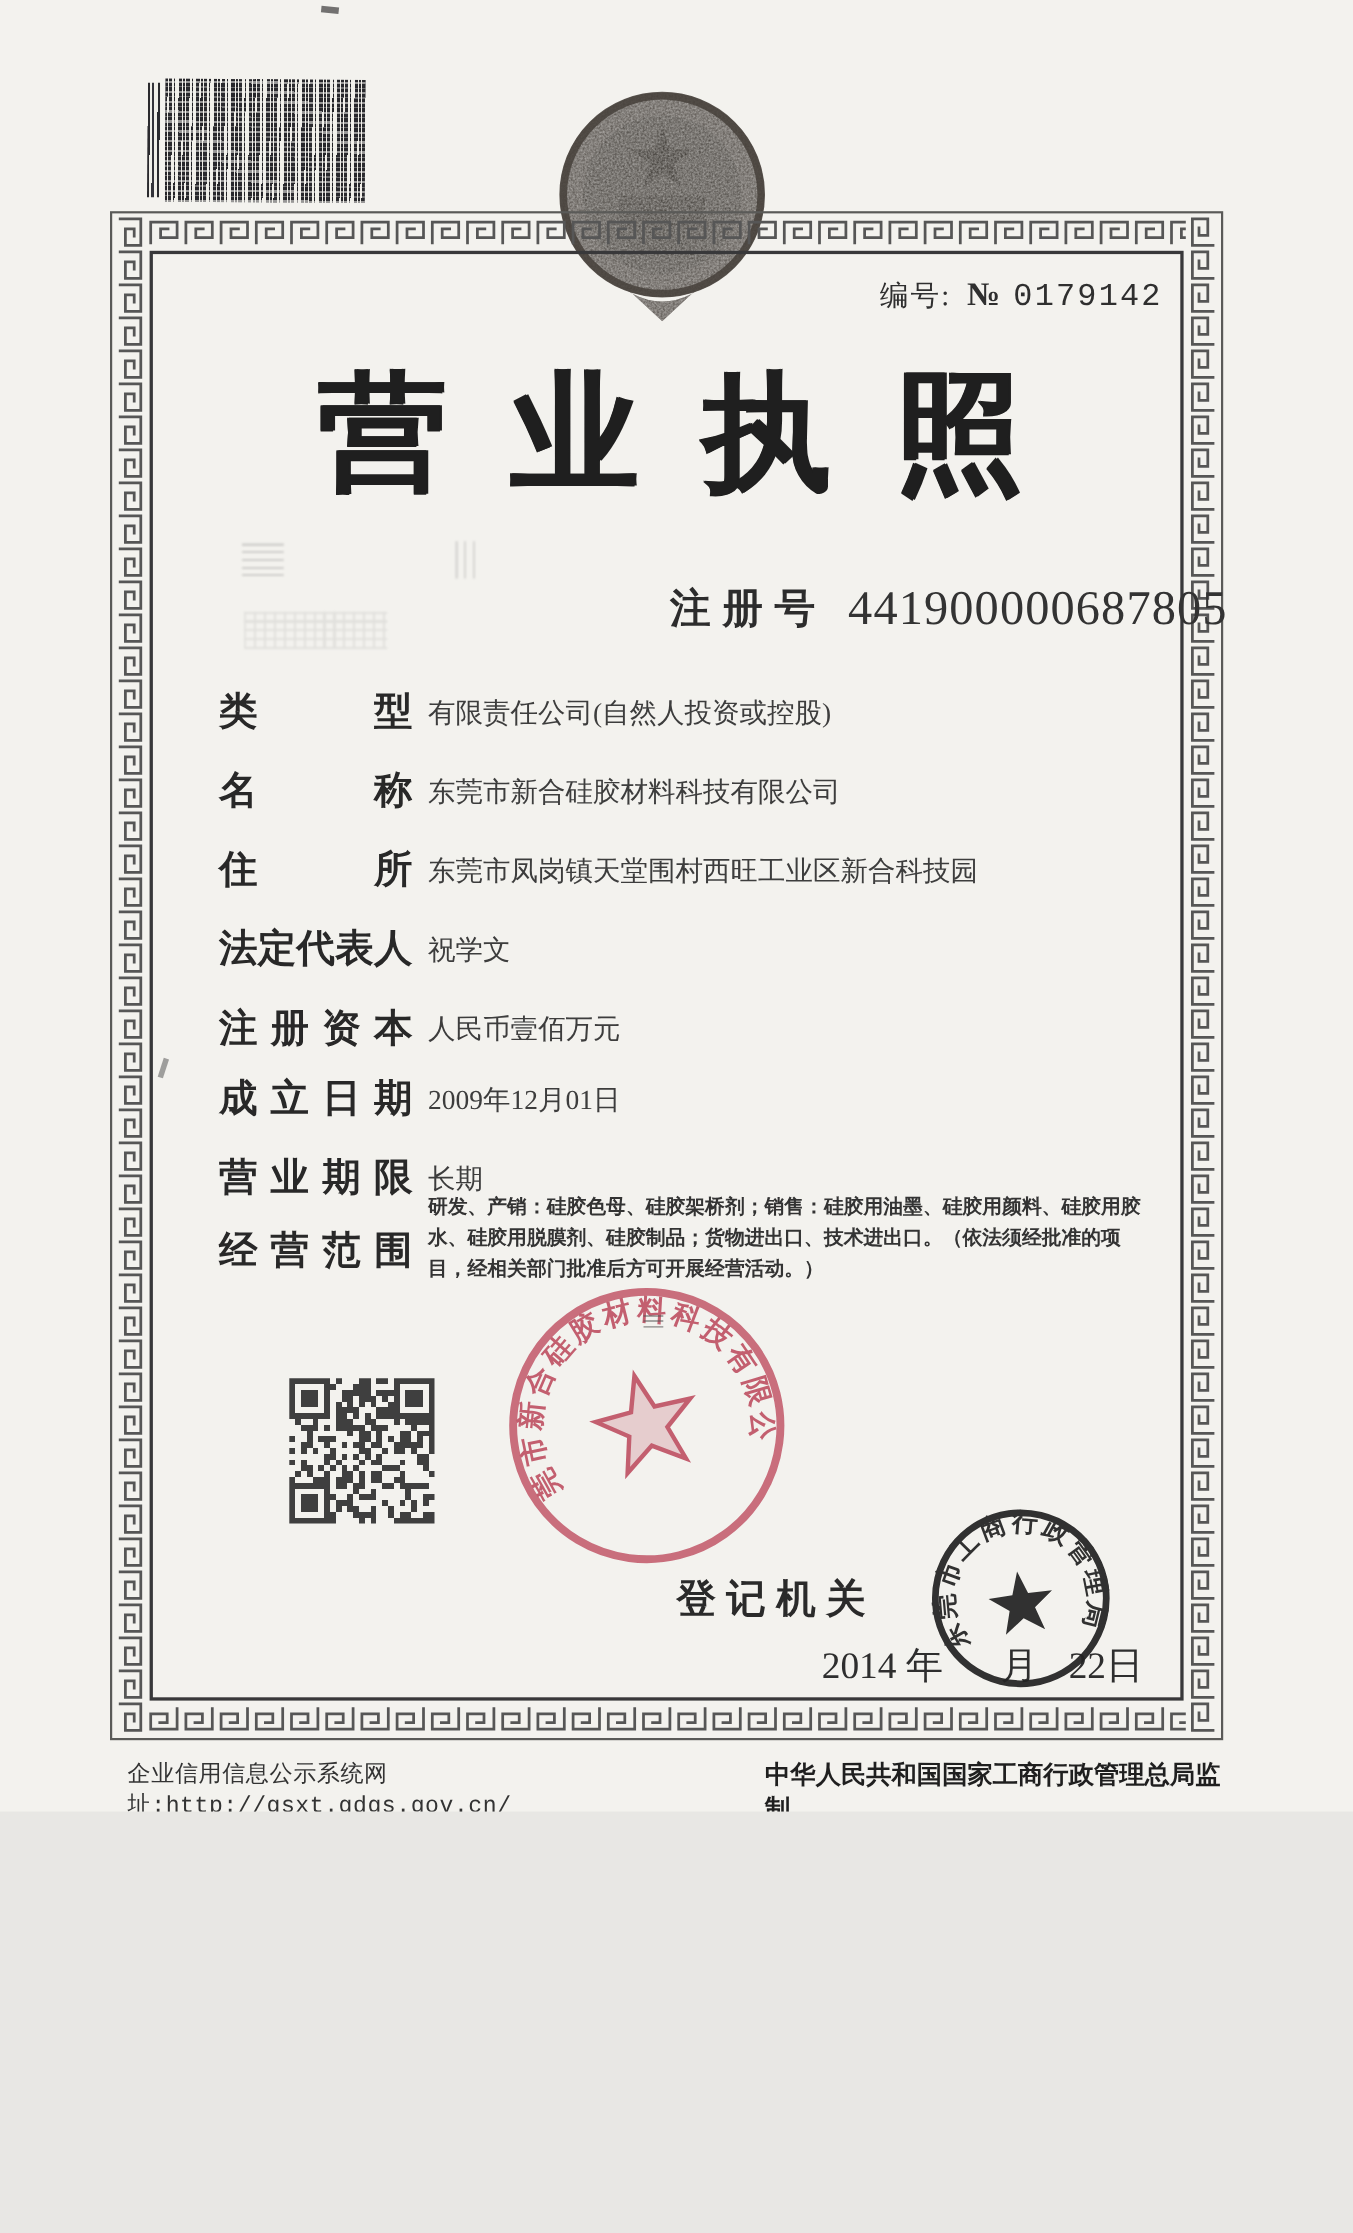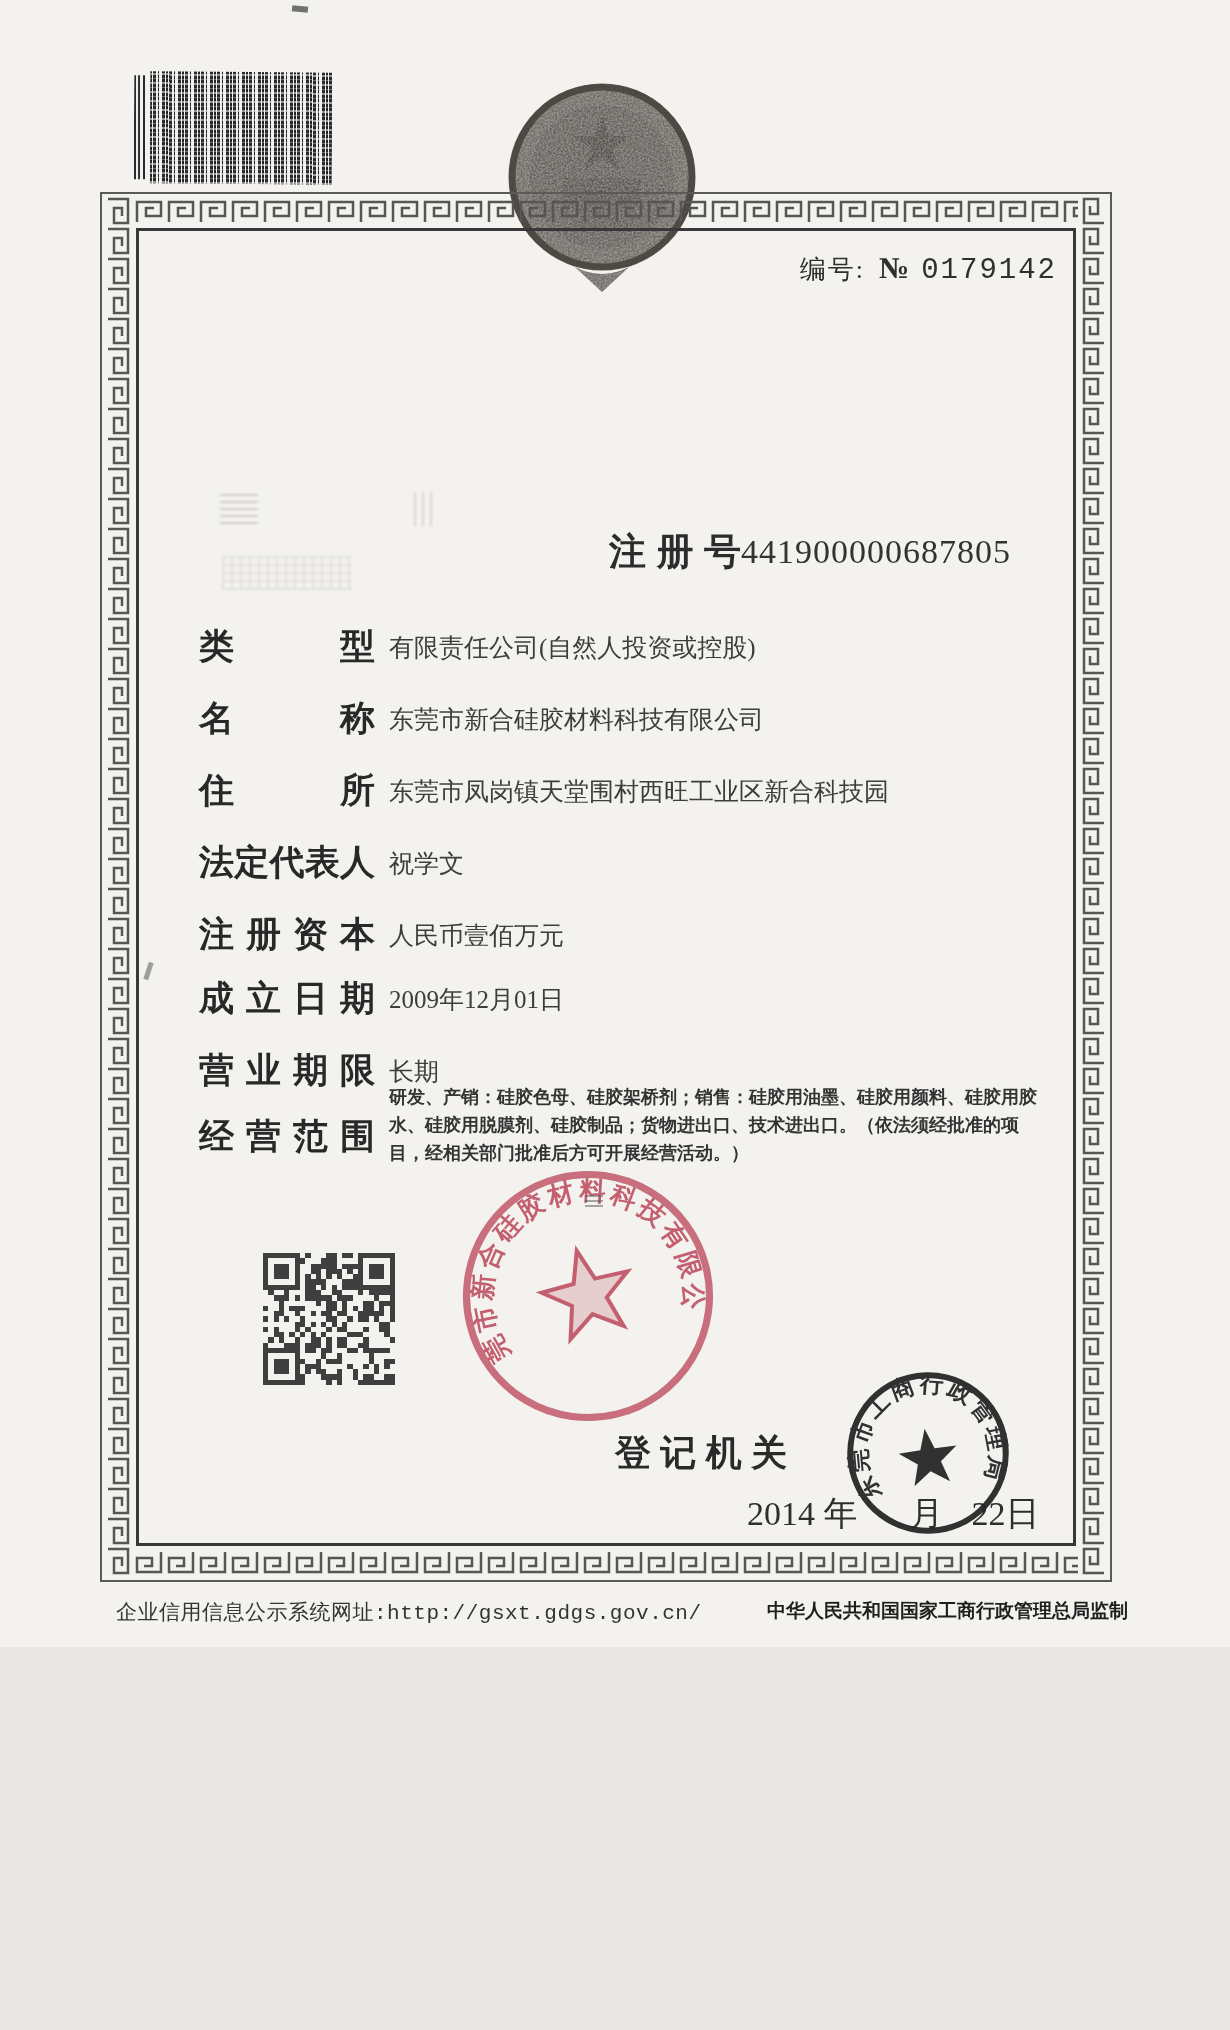--- a/index.html
+++ b/index.html
@@ -32,21 +32,21 @@
 .serial .sym{font-weight:700;font-size:30px;margin:0 10px 0 14px}
 .serial .num{font-family:"Liberation Mono","DejaVu Sans Mono",monospace;font-size:29px;letter-spacing:2px}
 
 
 .title{position:absolute;left:150px;top:92px;width:640px;font-size:116px;line-height:1.25;font-weight:900;
  color:#1f1f1f;text-align:justify;text-align-last:justify;text-shadow:2px 0 0 #1f1f1f,0 1px 0 #1f1f1f}
 
 
 .regno{position:absolute;left:470px;top:296px;display:flex;align-items:center}
 .regno .rl{width:132px;text-align:justify;text-align-last:justify;font-size:37px;font-weight:700;color:#2c2c2c}
-.regno .rv{font-size:34px;letter-spacing:1px;color:#333}
+.regno .rv{margin-left:30px;font-size:44px;letter-spacing:1px;color:#333}
 
 
 .rows{position:absolute;left:60px;top:392px;width:846px}
 .row{display:flex;height:72px}
 .row.h64{height:64px}.row.h66{height:66px}.row.hauto{height:auto}
 .row .lbl{flex:0 0 176px;font-size:35px;font-weight:700;color:#282828;text-align:justify;text-align-last:justify}
 .row .val{margin-left:14px;margin-top:8px;font-size:25px;color:#3d3d3d;white-space:nowrap}
 .row .scope-val{white-space:normal;width:650px;font-size:18px;line-height:28px;margin-top:-30px;color:#333;font-weight:700}
 
 
@@ -59,21 +59,21 @@
 
 .registry{position:absolute;left:476px;top:1198px}
 .reg-label{font-size:36px;font-weight:700;width:172px;text-align:justify;text-align-last:justify;color:#2a2a2a}
 .reg-date{position:absolute;left:132px;top:62px;white-space:nowrap;font-size:34px;color:#2e2e2e}
 .reg-date .dy{margin-right:52px}
 .reg-date .dm{margin-right:28px}
 
 
 .footer{position:absolute;left:116px;top:1598px;width:1012px;display:flex;justify-content:space-between;align-items:flex-start}
 .f-left{font-size:21px;color:#333;letter-spacing:.5px;font-family:"Liberation Mono","DejaVu Sans Mono",monospace}
-.f-right{font-size:19px;color:#1f1f1f;font-weight:700}
+.f-right{font-size:23px;color:#1f1f1f;font-weight:700}
 
 
 .art{position:absolute;pointer-events:none}
 .a1{left:292px;top:6px;width:16px;height:6px;background:#3a3a3a;transform:rotate(6deg);opacity:.7}
 .a2{left:220px;top:494px;width:38px;height:30px;background:repeating-linear-gradient(0deg,#777 0 2px,transparent 2px 7px);opacity:.28;filter:blur(1px)}
 .a3{left:414px;top:492px;width:22px;height:34px;background:repeating-linear-gradient(90deg,#777 0 2px,transparent 2px 8px);opacity:.22;filter:blur(1px)}
 .a4{left:222px;top:556px;width:130px;height:34px;opacity:.16;filter:blur(1px);
  background:repeating-linear-gradient(90deg,#888 0 2px,transparent 2px 9px),repeating-linear-gradient(0deg,#888 0 2px,transparent 2px 8px)}
 .a5{left:146px;top:962px;width:5px;height:18px;background:#4a4a4a;transform:rotate(18deg);opacity:.5}
 .a6{left:446px;top:964px;width:18px;height:12px;background:repeating-linear-gradient(0deg,#555 0 2px,transparent 2px 5px);opacity:.5}
@@ -578,20 +578,21 @@
           <path d="M3 25 V5 H27 V19 H12 V11 H20" fill="none" stroke="#565656" stroke-width="2.5"></path>
         </svg>
       </div>
 
     <div class="inner">
 
       <div class="serial">
         <span>编号:</span><span class="sym">№</span><span class="num">0179142</span>
       </div>
 
+      <h1 class="title">营业执照</h1>
 
       <div class="regno">
         <span class="rl">注册号</span>
         <span class="rv">441900000687805</span>
       </div>
 
       <div class="rows">
         <div class="row">
           <div class="lbl">类型</div>
           <div class="val">有限责任公司(自然人投资或控股)</div>

